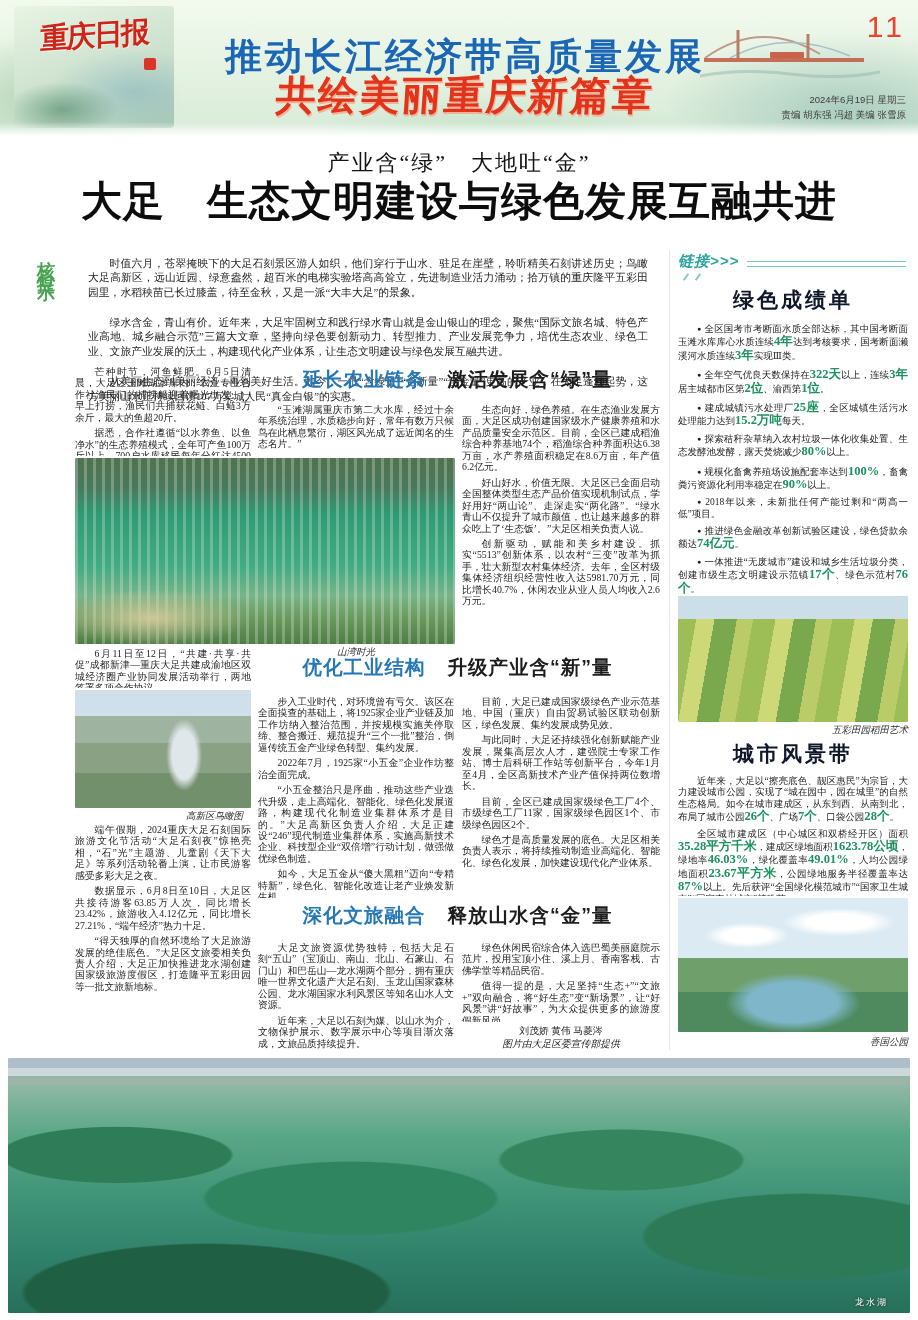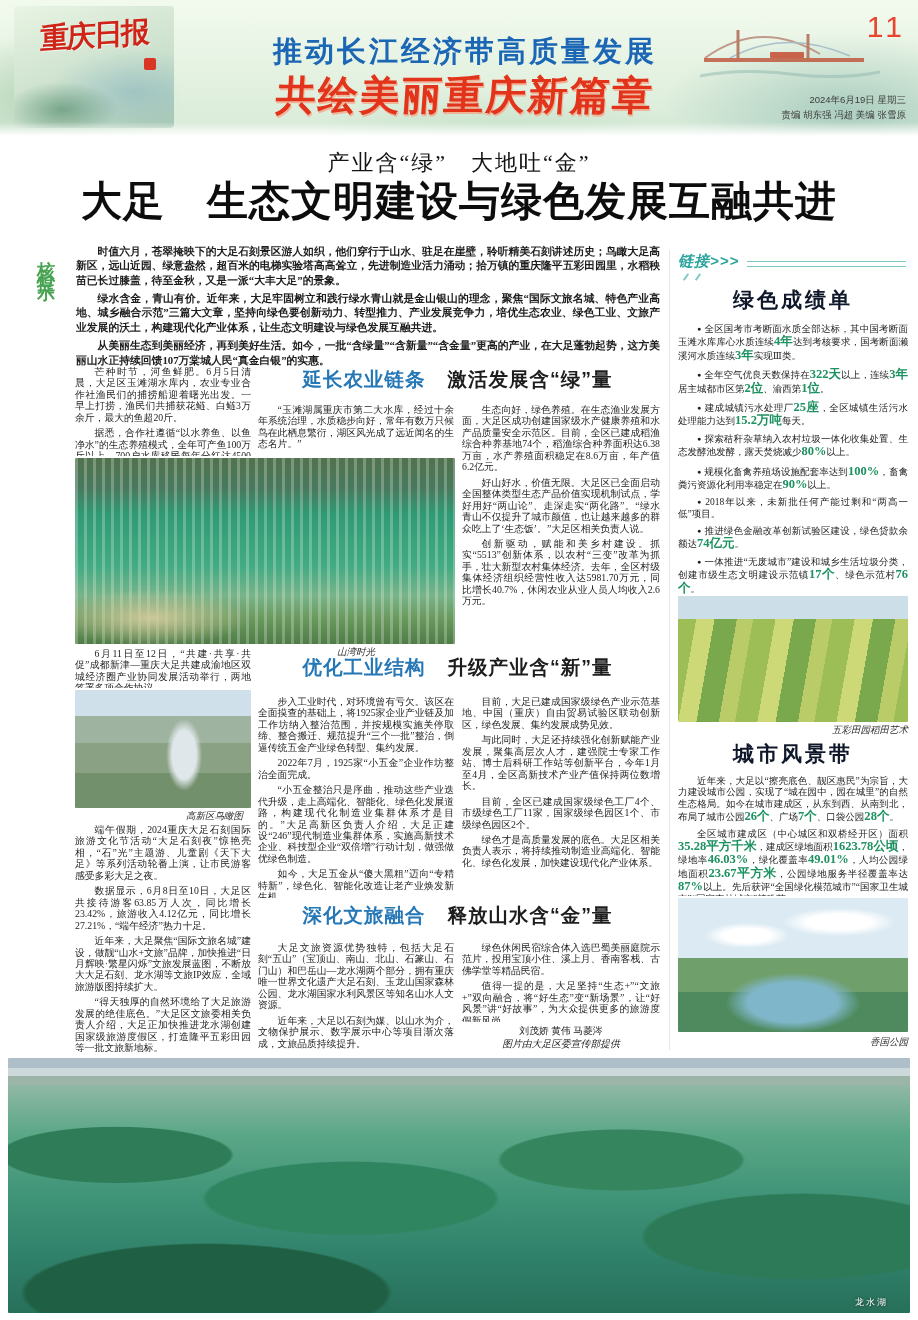--- a/index.html
+++ b/index.html
@@ -19,41 +19,41 @@
   .masthead{position:absolute;left:14px;top:6px;width:160px;height:122px;border-radius:4px;
       background:
         radial-gradient(80px 40px at 30% 85%,rgba(58,122,88,.55),transparent 70%),
         radial-gradient(120px 60px at 75% 70%,rgba(120,170,190,.45),transparent 70%),
         linear-gradient(160deg,#e9f4e3,#c4dcc8 70%,#a9c9b4);}
   .masthead-title{position:relative;margin:10px 4px 0;text-align:center;font-size:29px;font-weight:900;
       color:#cf2418;transform:rotate(-4deg) skewX(-4deg);letter-spacing:-2px;
       text-shadow:1px 1px 0 rgba(255,255,255,.6);}
   .masthead-seal{position:absolute;right:18px;top:52px;width:12px;height:12px;background:#d93526;border-radius:2px;}
   .banner1{position:absolute;left:170px;width:590px;top:32px;text-align:center;
-      font-family:"Liberation Sans","DejaVu Sans",sans-serif;font-weight:900;font-size:29px;
+      font-family:"Liberation Sans","DejaVu Sans",sans-serif;font-weight:900;font-size:37px;
       color:#1b66b5;letter-spacing:3px;}
   .banner2{position:absolute;left:170px;width:590px;top:68px;text-align:center;
       font-weight:900;font-size:40px;color:#e2331b;letter-spacing:2px;transform:skewX(-4deg);
       text-shadow:1px 2px 0 rgba(244,166,138,.8);}
   .bridge{position:absolute;left:700px;top:10px;opacity:.85;}
   .page-number{position:absolute;right:12px;top:10px;font-family:"Liberation Sans",sans-serif;
       font-weight:normal;font-size:30px;color:#e8442e;letter-spacing:4px;}
   .dateblock{position:absolute;right:12px;top:92px;text-align:right;
       font-family:"Liberation Sans",sans-serif;font-size:9.5px;color:#3c3c3c;line-height:1.6;}
 
   
   .kicker{position:absolute;left:0;right:0;top:148px;text-align:center;font-size:22px;color:#141414;letter-spacing:2px;}
   .headline{position:absolute;left:0;right:0;top:174px;text-align:center;font-size:41px;font-weight:900;
       color:#0d0d0d;letter-spacing:1px;}
 
   
   .core-label{position:absolute;left:34px;top:246px;height:120px;writing-mode:vertical-rl;text-orientation:upright;
       color:#47a351;font-weight:bold;font-size:18px;letter-spacing:8px;}
   .core{position:absolute;left:72px;top:240px;width:592px;font-size:10.8px;line-height:1.33;text-align:justify;}
-  .core p{margin:4px;text-indent:2em;font-weight:bold;}
+  .core p{margin:16px;text-indent:2em;}
 
   
   .bt{position:absolute;font-size:9.8px;line-height:1.17;text-align:justify;overflow:hidden;}
   .bt p{margin:0 0 4px;text-indent:2em;}
   .shead{position:absolute;left:255px;width:405px;text-align:center;white-space:nowrap;
       font-family:"Liberation Sans","DejaVu Sans",sans-serif;font-weight:bold;font-size:19.5px;letter-spacing:1px;}
   .shead .b{color:#2577b6;margin-right:22px;}
   .cap{position:absolute;font-size:9.5px;font-style:italic;color:#2e2e2e;}
   .byline{position:absolute;left:462px;top:1024px;width:198px;text-align:center;font-size:9.8px;line-height:1.35;}
   .byline .credit{font-style:italic;color:#222;}
@@ -164,21 +164,20 @@
   <div class="ph ph-lake"></div>
   <div class="cap" style="left:256px;top:646px;width:200px;text-align:center">山湾时光</div>
   <div class="bt" style="left:75px;top:648px;width:176px;height:40px">
     <p>6月11日至12日，“共建·共享·共促”成都新津—重庆大足共建成渝地区双城经济圈产业协同发展活动举行，两地签署多项合作协议。</p>
   </div>
   <div class="ph ph-city"></div>
   <div class="cap" style="left:75px;top:810px;width:168px;text-align:right">高新区鸟瞰图</div>
   <div class="bt" style="left:75px;top:824px;width:176px;height:228px">
     <p>端午假期，2024重庆大足石刻国际旅游文化节活动“大足石刻夜”惊艳亮相，“石”光”主题游、儿童剧《天下大足》等系列活动轮番上演，让市民游客感受多彩大足之夜。</p>
     <p>数据显示，6月8日至10日，大足区共接待游客63.85万人次，同比增长23.42%，旅游收入4.12亿元，同比增长27.21%，“端午经济”热力十足。</p>
-    <p>近年来，大足聚焦“国际文旅名城”建设，做靓“山水+文旅”品牌，加快推进“日月辉映·繁星闪烁”文旅发展蓝图，不断放大大足石刻、龙水湖等文旅IP效应，全域旅游版图持续扩大。</p>
     <p>“得天独厚的自然环境给了大足旅游发展的绝佳底色。”大足区文旅委相关负责人介绍，大足正加快推进龙水湖创建国家级旅游度假区，打造隆平五彩田园等一批文旅新地标。</p>
   </div>
 
   <div class="bt" style="left:258px;top:404px;width:196px;height:50px">
     <p>“玉滩湖属重庆市第二大水库，经过十余年系统治理，水质稳步向好，常年有数万只候鸟在此栖息繁衍，湖区风光成了远近闻名的生态名片。”</p>
   </div>
   <div class="bt" style="left:258px;top:696px;width:196px;height:202px">
     <p>步入工业时代，对环境曾有亏欠。该区在全面摸查的基础上，将1925家企业产业链及加工作坊纳入整治范围，并按规模实施关停取缔、整合搬迁、规范提升“三个一批”整治，倒逼传统五金产业绿色转型、集约发展。</p>
     <p>2022年7月，1925家“小五金”企业作坊整治全面完成。</p>
     <p>“小五金整治只是序曲，推动这些产业迭代升级，走上高端化、智能化、绿色化发展道路，构建现代化制造业集群体系才是目的。”大足高新区负责人介绍，大足正建设“246”现代制造业集群体系，实施高新技术企业、科技型企业“双倍增”行动计划，做强做优绿色制造。</p>

